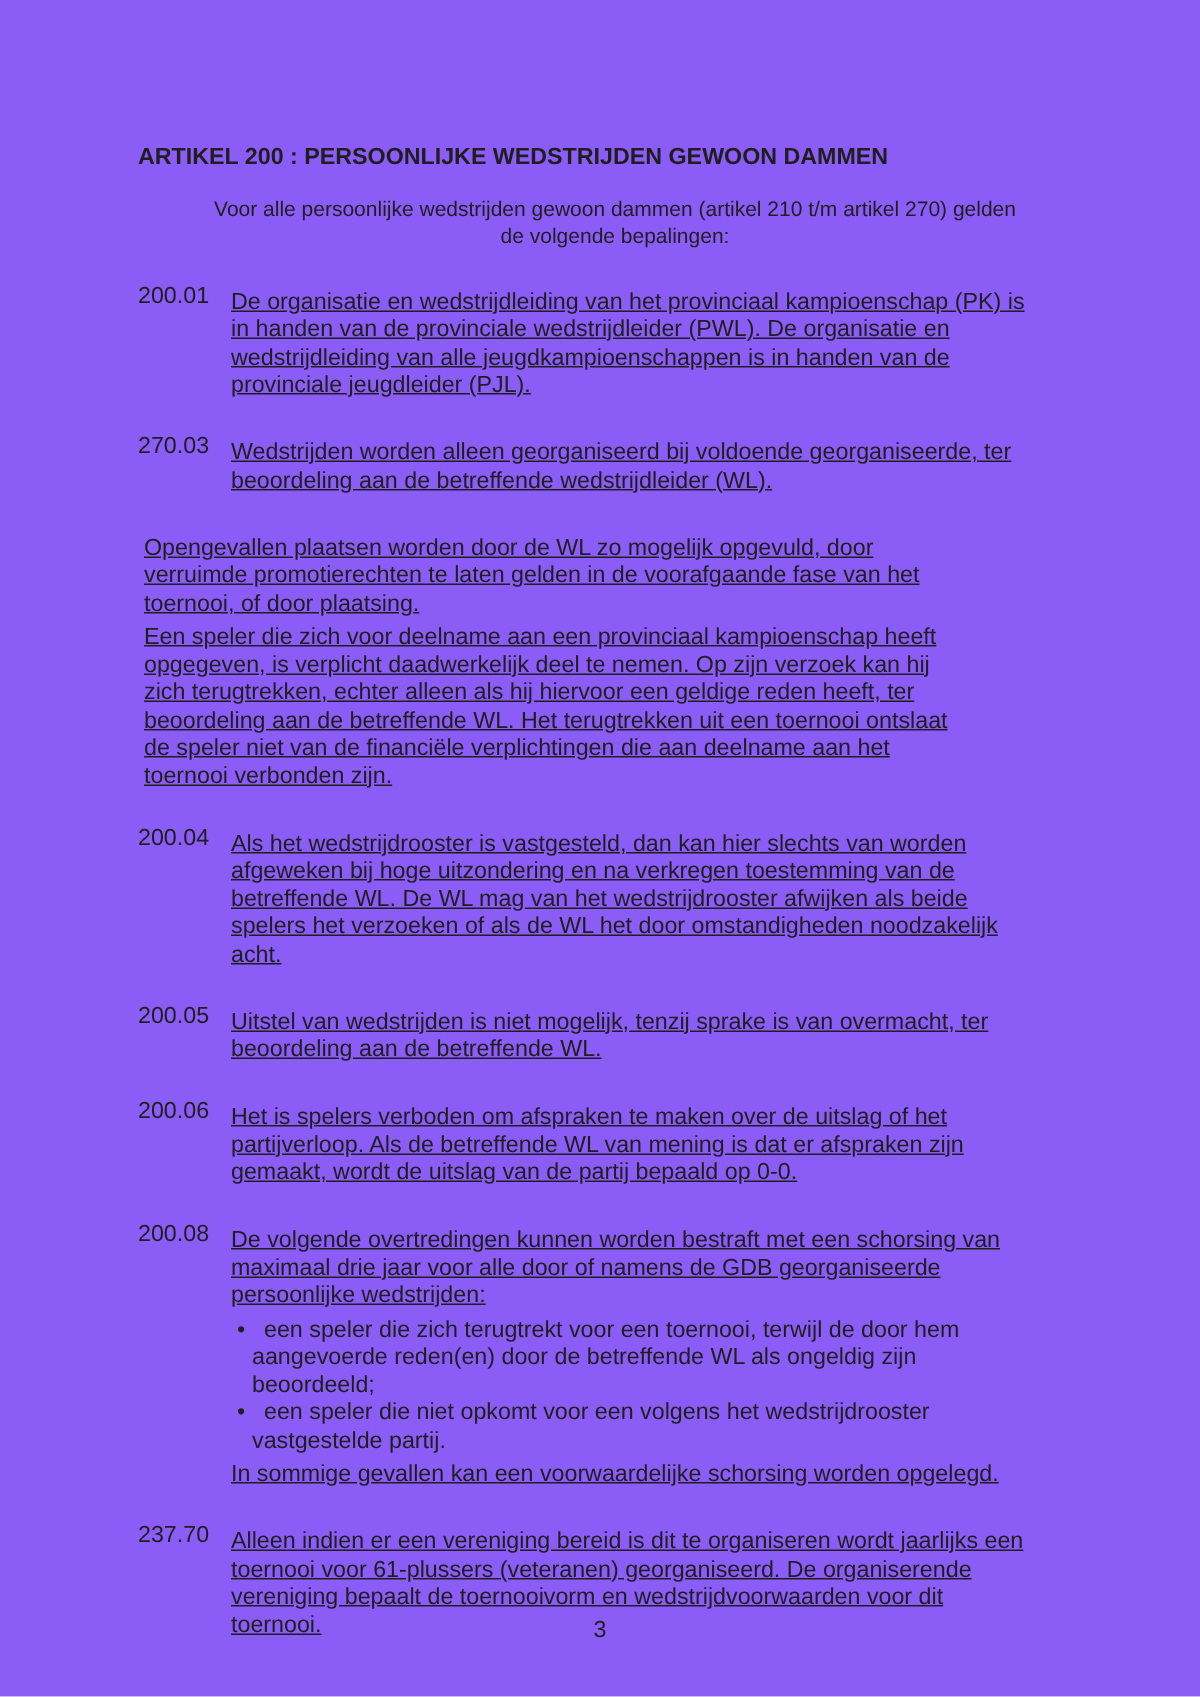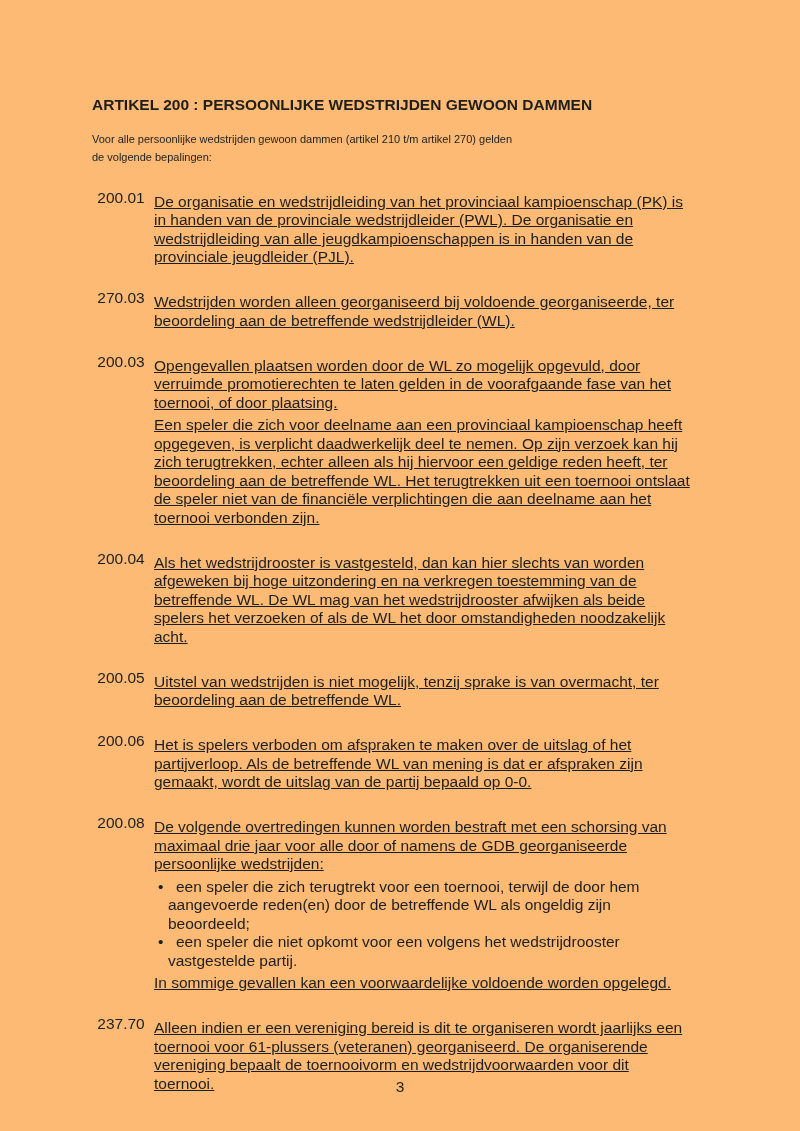--- a/index.html
+++ b/index.html
@@ -12,50 +12,50 @@
     height: 1131px;
     font-family: "Liberation Sans", sans-serif;
     color: #1e1e1e;
   }
   .page {
     position: relative;
     width: 800px;
     height: 1131px;
     box-sizing: border-box;
     padding: 96px 88px 0 92px;
-    background: #fdba74;
+    background: #8b5cf6;
     overflow: hidden;
   }
   .title {
     margin: 0;
     font-size: 15.5px;
     line-height: 18.5px;
     font-weight: bold;
     white-space: pre-line;
   }
   .intro {
-    margin: 15px 0 0 0;
-    font-size: 11px;
+    margin: 15px 0 0 16px;
+    font-size: 14px;
     line-height: 18.5px;
     max-width: 622px;
     white-space: pre-line;
+    text-align: center;
   }
   .items {
     margin-top: 22px;
   }
   .item {
     display: flex;
     margin-bottom: 18.5px;
     font-size: 15.5px;
     line-height: 18.5px;
   }
   .item-number {
     flex: 0 0 58px;
     width: 58px;
-    text-align: center;
   }
   .item-body {
     width: 600px;
     max-width: 600px;
   }
   .item-body p {
     margin: 4px;
     white-space: pre-line;
     text-decoration: underline;
   }
@@ -106,21 +106,20 @@
         </div>
       </div>
       <div class="item">
         <div class="item-number">270.03</div>
         <div class="item-body">
           <p>Wedstrijden worden alleen georganiseerd bij voldoende georganiseerde, ter
 beoordeling aan de betreffende wedstrijdleider (WL).</p>
         </div>
       </div>
       <div class="item">
-        <div class="item-number">200.03</div>
         <div class="item-body">
           <p>Opengevallen plaatsen worden door de WL zo mogelijk opgevuld, door
 verruimde promotierechten te laten gelden in de voorafgaande fase van het
 toernooi, of door plaatsing.</p>
           <p>Een speler die zich voor deelname aan een provinciaal kampioenschap heeft
 opgegeven, is verplicht daadwerkelijk deel te nemen. Op zijn verzoek kan hij
 zich terugtrekken, echter alleen als hij hiervoor een geldige reden heeft, ter
 beoordeling aan de betreffende WL. Het terugtrekken uit een toernooi ontslaat
 de speler niet van de financiële verplichtingen die aan deelname aan het
 toernooi verbonden zijn.</p>
@@ -157,21 +156,21 @@
           <p>De volgende overtredingen kunnen worden bestraft met een schorsing van
 maximaal drie jaar voor alle door of namens de GDB georganiseerde
 persoonlijke wedstrijden:</p>
           <ul>
             <li><span class="bullet">•</span>een speler die zich terugtrekt voor een toernooi, terwijl de door hem
 aangevoerde reden(en) door de betreffende WL als ongeldig zijn
 beoordeeld;</li>
             <li><span class="bullet">•</span>een speler die niet opkomt voor een volgens het wedstrijdrooster
 vastgestelde partij.</li>
           </ul>
-          <p>In sommige gevallen kan een voorwaardelijke voldoende worden opgelegd.</p>
+          <p>In sommige gevallen kan een voorwaardelijke schorsing worden opgelegd.</p>
         </div>
       </div>
       <div class="item">
         <div class="item-number">237.70</div>
         <div class="item-body">
           <p>Alleen indien er een vereniging bereid is dit te organiseren wordt jaarlijks een
 toernooi voor 61-plussers (veteranen) georganiseerd. De organiserende
 vereniging bepaalt de toernooivorm en wedstrijdvoorwaarden voor dit
 toernooi.</p>
         </div>

